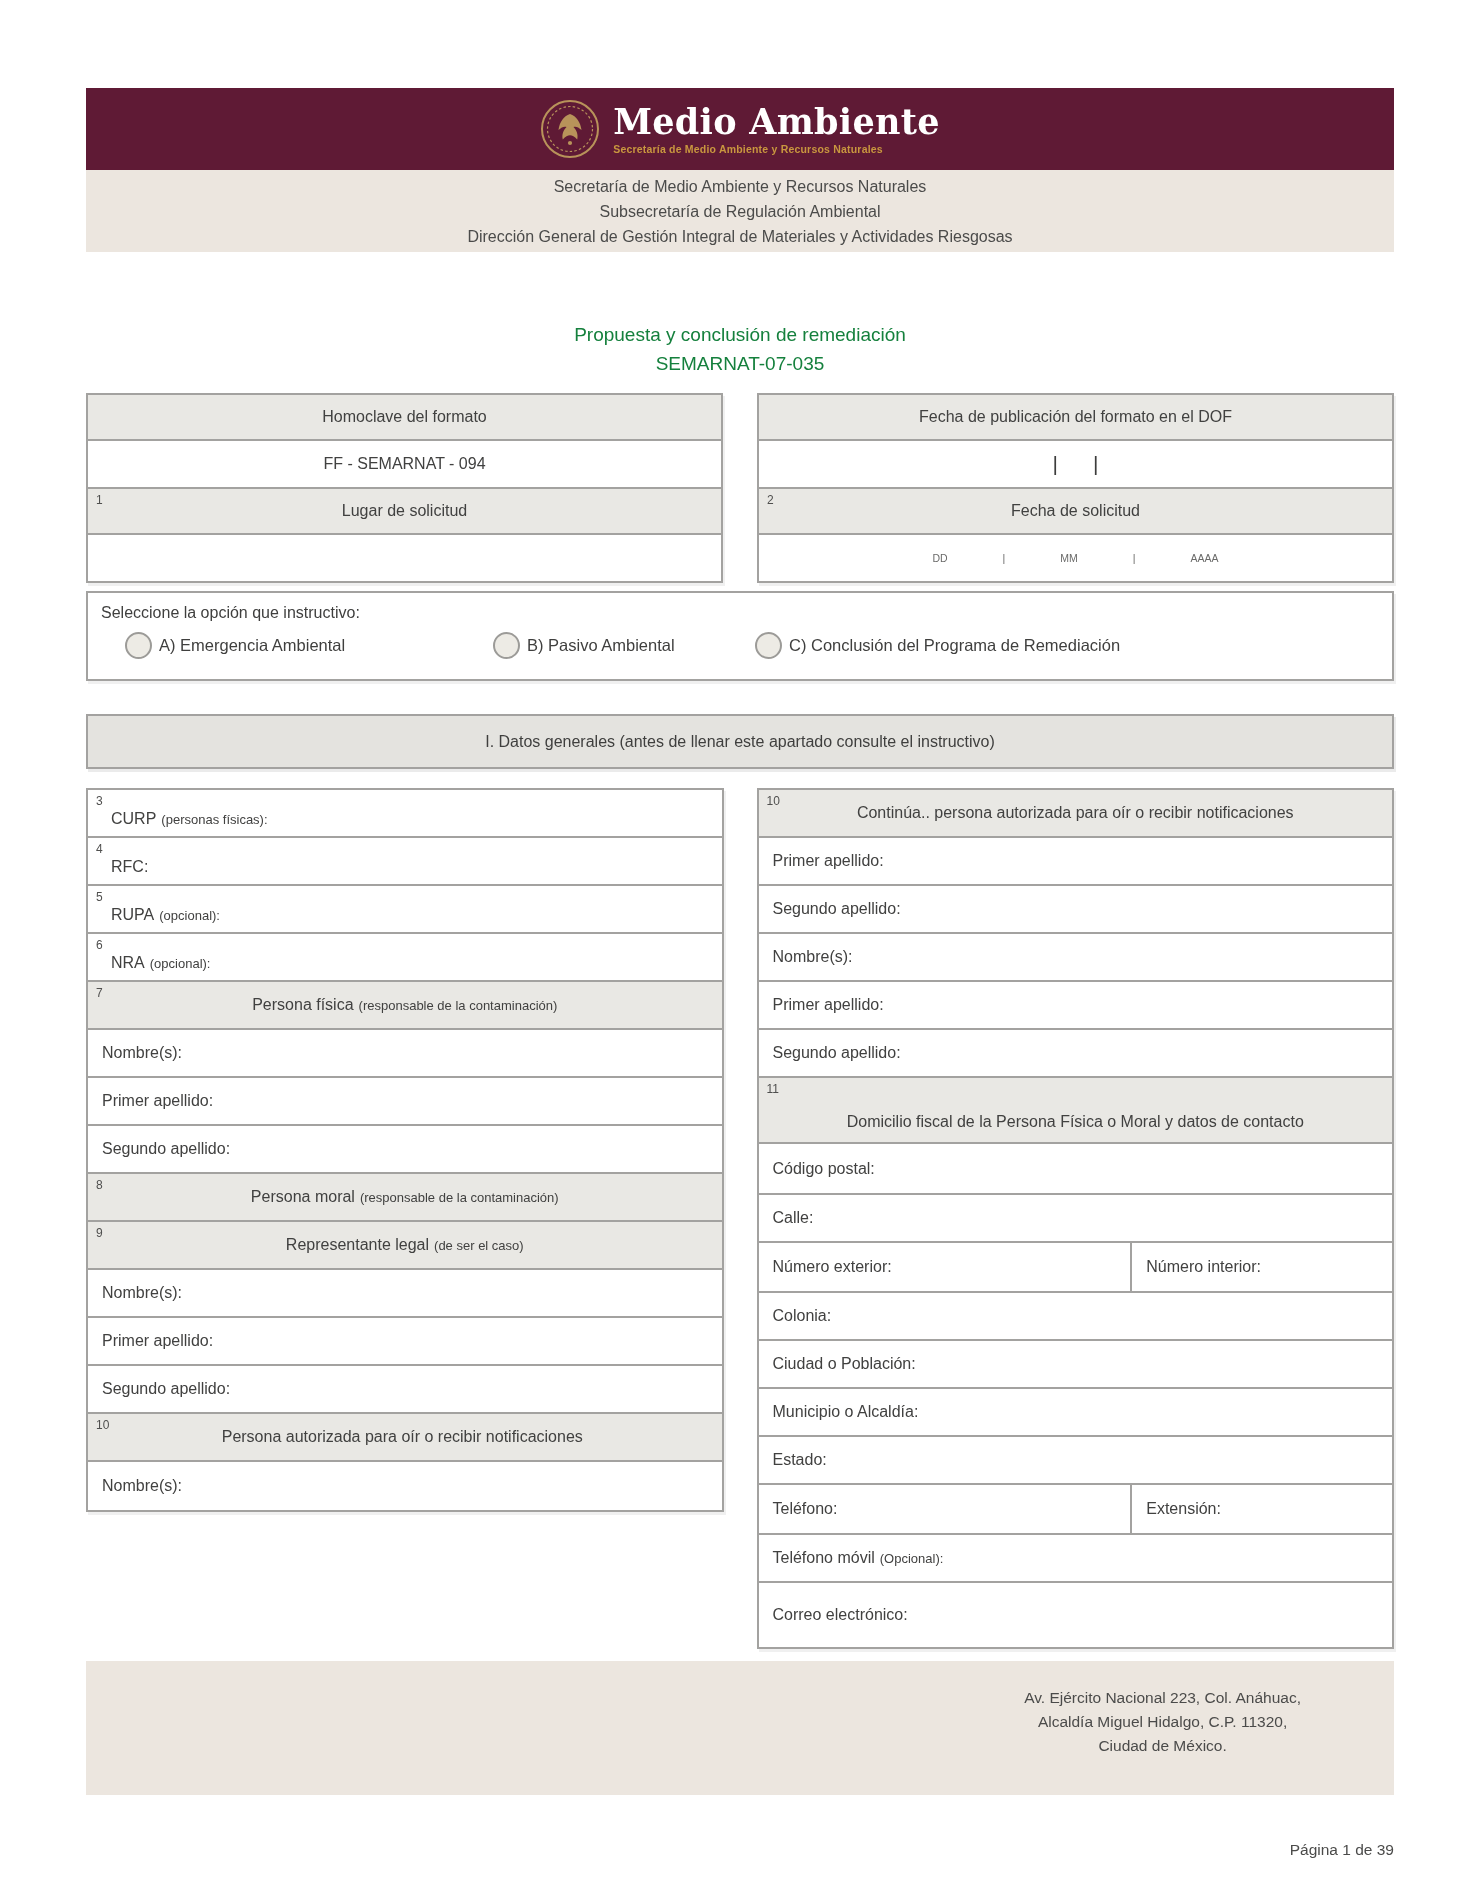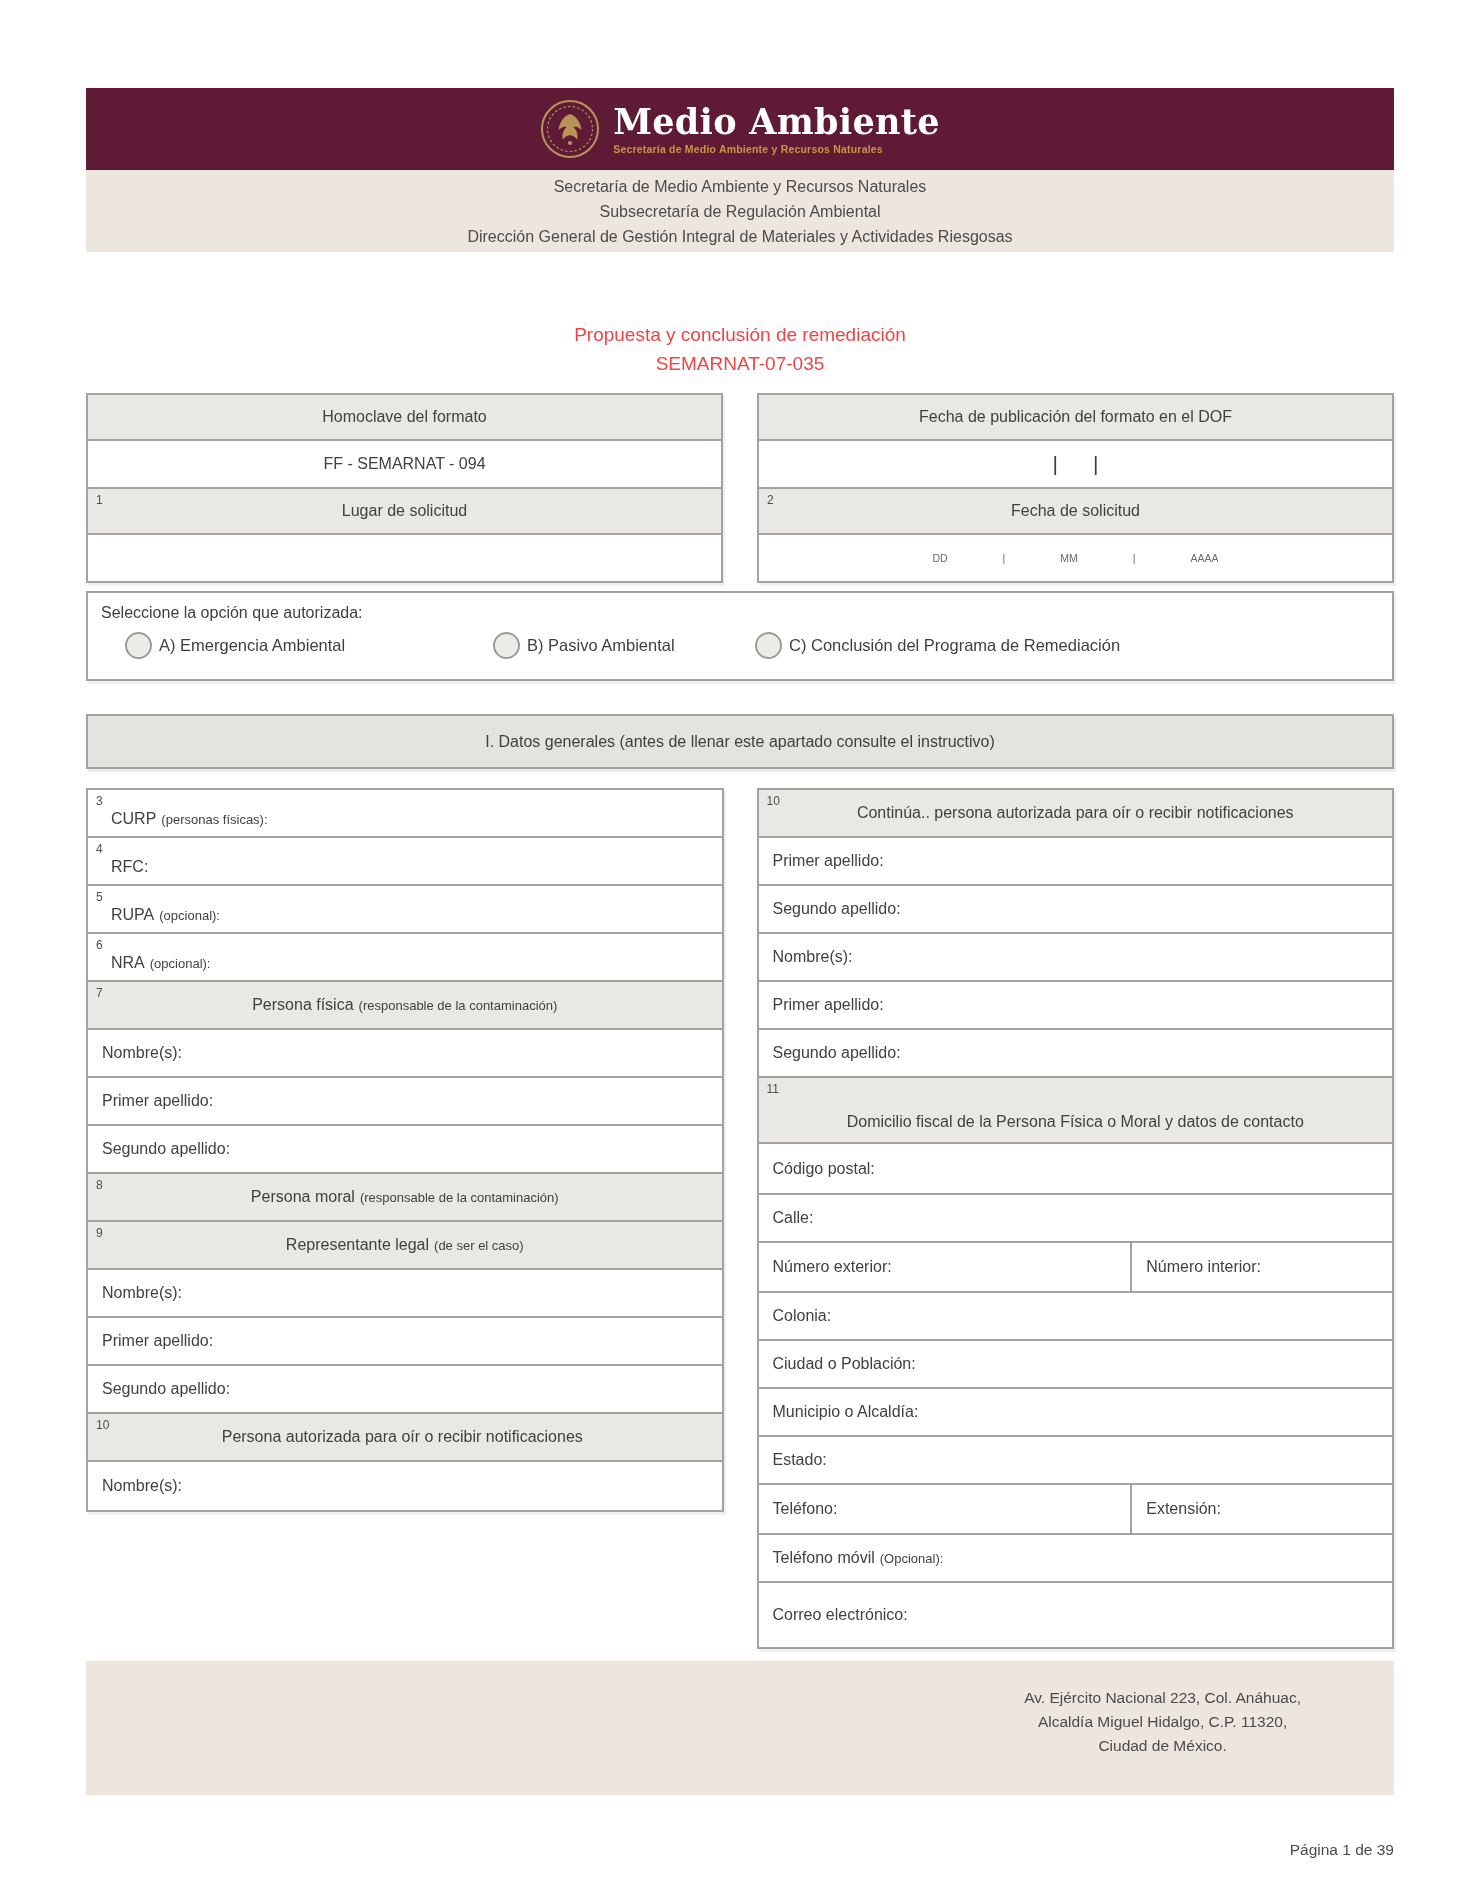--- a/index.html
+++ b/index.html
@@ -10,21 +10,21 @@
   
   .banner { height:82px; background:#5f1a35; display:flex; align-items:center; justify-content:center; gap:13px; }
   .seal svg { display:block; }
   .logo-title { font-family:"DejaVu Serif","Liberation Serif",serif; font-weight:bold; font-size:35px; color:#ffffff; line-height:1; letter-spacing:0.3px; }
   .logo-subtitle { font-size:10.5px; font-weight:bold; color:#c9973f; margin-top:4px; letter-spacing:0.2px; }
 
   
   .agency-band { height:82px; background:#ece6df; display:flex; flex-direction:column; align-items:center; justify-content:center; font-size:16px; line-height:25px; color:#4b4b4a; }
 
   
-  .doc-title { margin-top:68px; text-align:center; font-size:19px; line-height:29px; color:#ef4444; }
+  .doc-title { margin-top:68px; text-align:center; font-size:19px; line-height:29px; color:#15803d; }
 
   
   .cell { position:relative; border:2px solid #a3a2a0; background:#fff; height:50px; }
   .cell + .cell { margin-top:-2px; }
   .hdr { background:#e9e8e4; display:flex; align-items:center; justify-content:center; }
   .center { display:flex; align-items:center; justify-content:center; }
   .plain { display:flex; align-items:center; padding:0 12px 0 14px; }
   .numfield { display:flex; align-items:flex-end; padding:0 12px 8px 23px; }
   .num { position:absolute; top:4px; left:8px; font-size:12px; color:#4f4f4e; }
   .lbl { font-size:16px; color:#414140; }
@@ -128,21 +128,21 @@
           <span>DD</span>
           <span>|</span>
           <span>MM</span>
           <span>|</span>
           <span>AAAA</span>
         </div>
       </div>
     </div>
 
     <div class="select-box">
-      <div class="prompt">Seleccione la opción que autorizada:</div>
+      <div class="prompt">Seleccione la opción que instructivo:</div>
       <div class="radio-row">
         <div class="radio-item a">
           <span class="radio-circle"></span>
           <span class="radio-label">A) Emergencia Ambiental</span>
         </div>
         <div class="radio-item b">
           <span class="radio-circle"></span>
           <span class="radio-label">B) Pasivo Ambiental</span>
         </div>
         <div class="radio-item c">

